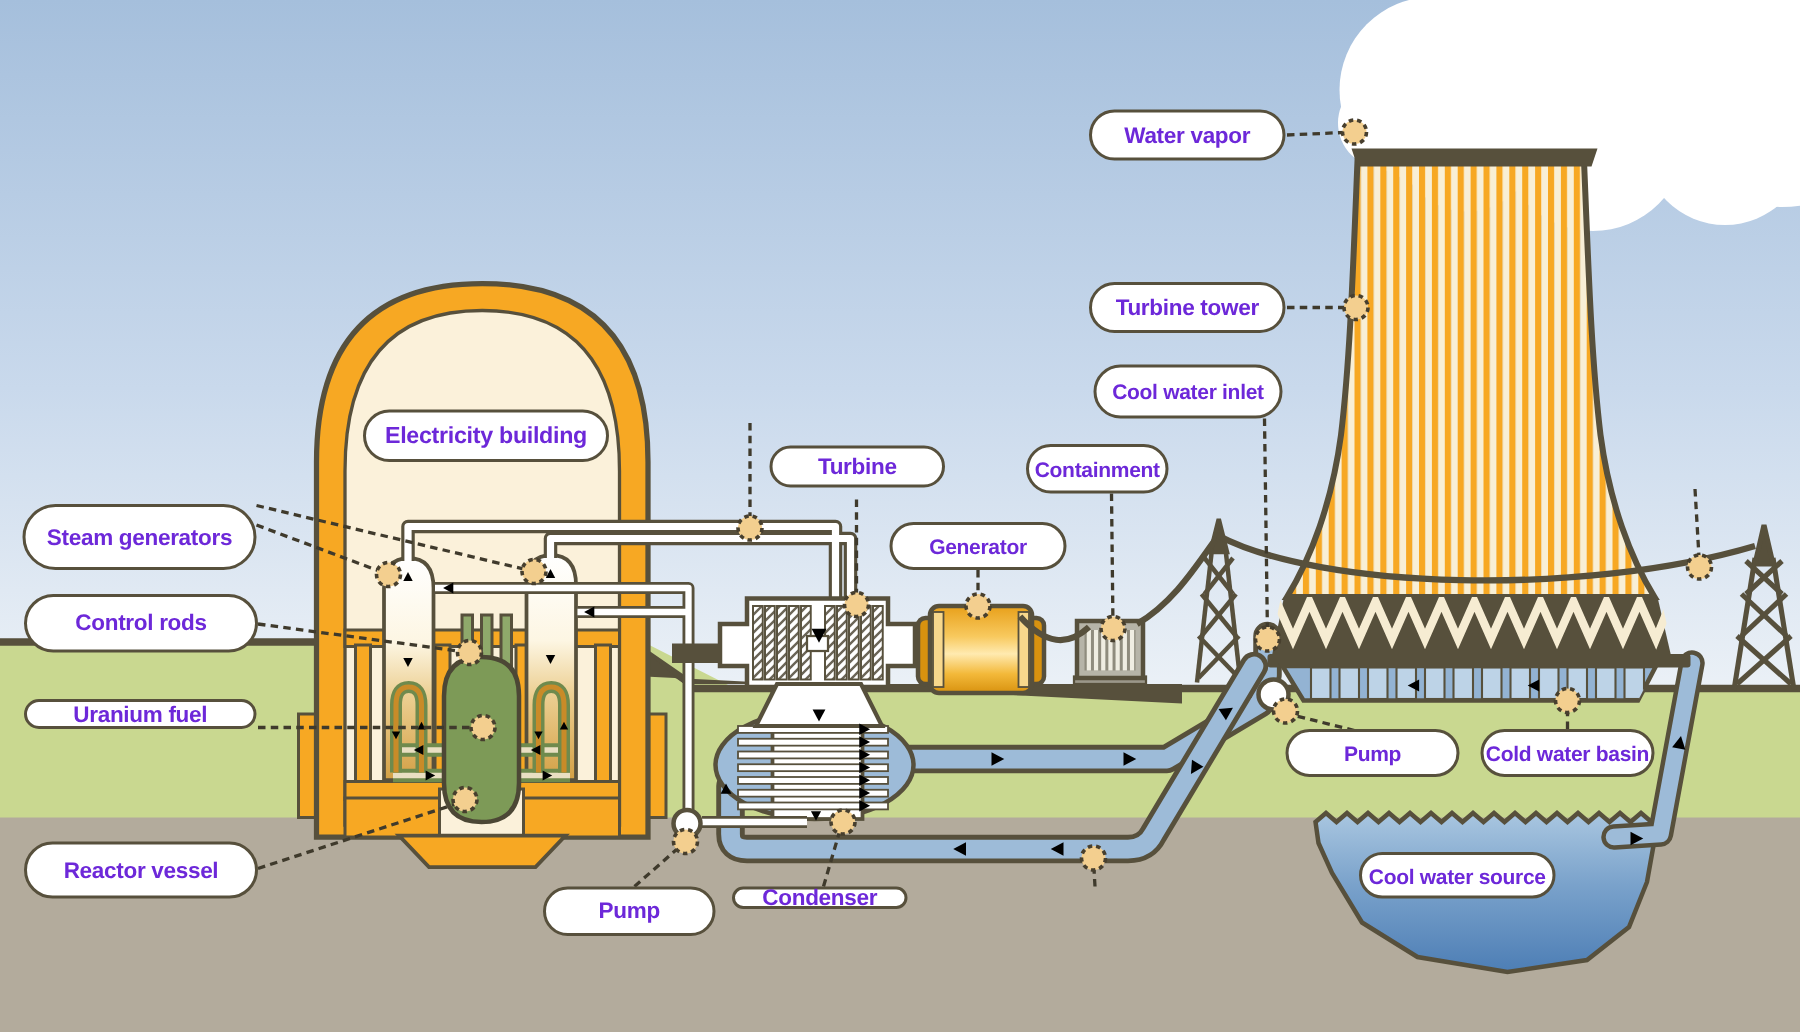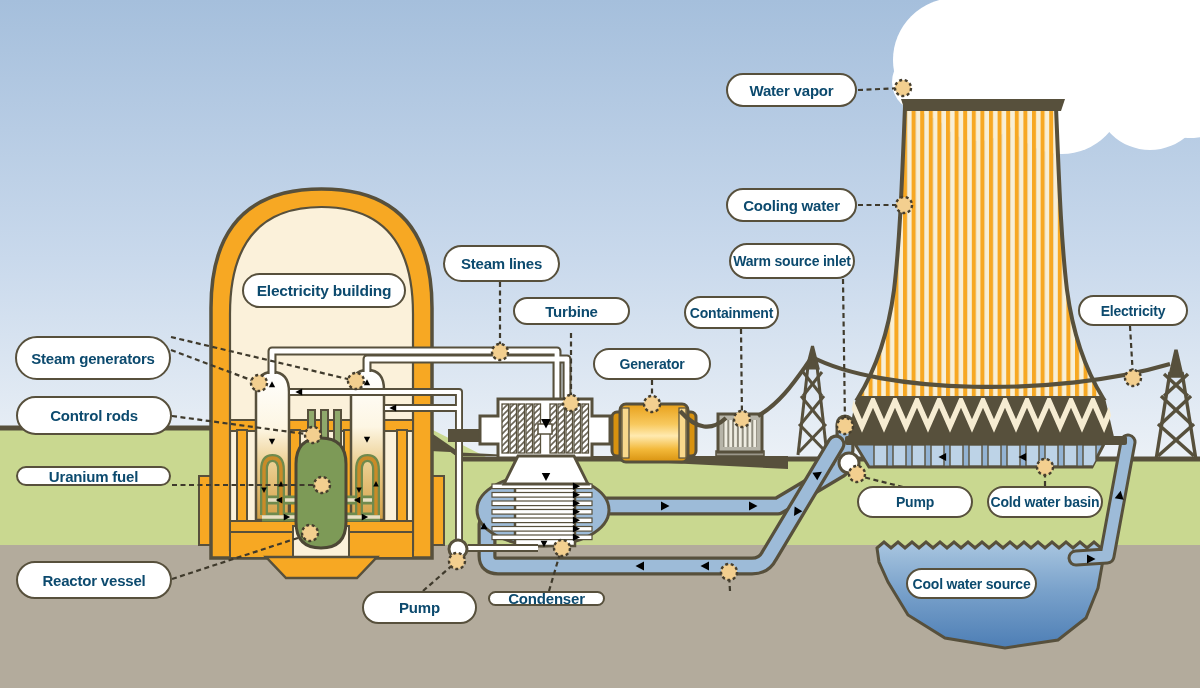--- a/index.html
+++ b/index.html
@@ -1,21 +1,21 @@
 <!DOCTYPE html>
 <html><head>
 <meta charset="utf-8">
 <style>
   html,body{margin:0;padding:0;background:#dfe7f0;}
   #stage{position:relative;width:1200px;height:688px;overflow:hidden;
          font-family:"Liberation Sans","DejaVu Sans",sans-serif;}
   #scene{position:absolute;left:0;top:0;}
   .pill{position:absolute;box-sizing:border-box;display:flex;align-items:center;justify-content:center;
         background:#ffffff;border:2.5px solid #57503C;border-radius:40px;
-        color:#0c4a6e;font-weight:bold;font-size:15px;letter-spacing:-0.2px;
+        color:#6d28d9;font-weight:bold;font-size:15px;letter-spacing:-0.2px;
         white-space:nowrap;z-index:5;}
   .pill.small{font-size:14px;}
   .dash{stroke:#3f3a2c;stroke-width:2.2;stroke-dasharray:5 3.5;fill:none;}
   .dot{fill:#F3CF8F;stroke:#473F2E;stroke-width:2.4;stroke-dasharray:3 2.6;}
   .outl{stroke:#57503C;}
 </style>
 </head>
 <body>
 
 <div id="stage">
@@ -343,26 +343,24 @@
     <circle class="dot" cx="1045" cy="467" r="8"></circle>
         <circle class="dot" cx="1133" cy="378" r="8"></circle>
   </g>
 </svg>
 
   <div class="pill" style="left:242px;top:273px;width:164px;height:35px;font-size:15.5px">Electricity building</div>
   <div class="pill" style="left:15px;top:336px;width:156px;height:44px">Steam generators</div>
   <div class="pill" style="left:16px;top:396px;width:156px;height:39px">Control rods</div>
   <div class="pill" style="left:16px;top:466px;width:155px;height:20px">Uranium fuel</div>
   <div class="pill" style="left:16px;top:561px;width:156px;height:38px">Reactor vessel</div>
-  <div class="pill" style="left:443px;top:245px;width:117px;height:37px">Steam lines</div>
   <div class="pill" style="left:513px;top:297px;width:117px;height:28px">Turbine</div>
   <div class="pill small" style="left:593px;top:348px;width:118px;height:32px">Generator</div>
   <div class="pill small" style="left:684px;top:296px;width:95px;height:33px">Containment</div>
   <div class="pill" style="left:362px;top:591px;width:115px;height:33px">Pump</div>
   <div class="pill" style="left:488px;top:591px;width:117px;height:15px">Condenser</div>
   <div class="pill" style="left:726px;top:73px;width:131px;height:34px">Water vapor</div>
-  <div class="pill" style="left:726px;top:188px;width:131px;height:34px">Cooling water</div>
-  <div class="pill" style="left:729px;top:243px;width:126px;height:36px;font-size:14px">Warm source inlet</div>
-  <div class="pill small" style="left:1078px;top:295px;width:110px;height:31px">Electricity</div>
+  <div class="pill" style="left:726px;top:188px;width:131px;height:34px">Turbine tower</div>
+  <div class="pill" style="left:729px;top:243px;width:126px;height:36px;font-size:14px">Cool water inlet</div>
   <div class="pill small" style="left:857px;top:486px;width:116px;height:32px">Pump</div>
   <div class="pill small" style="left:987px;top:486px;width:116px;height:32px">Cold water basin</div>
   <div class="pill small" style="left:906px;top:568px;width:131px;height:31px">Cool water source</div>
 </div>
 
 </body></html>

